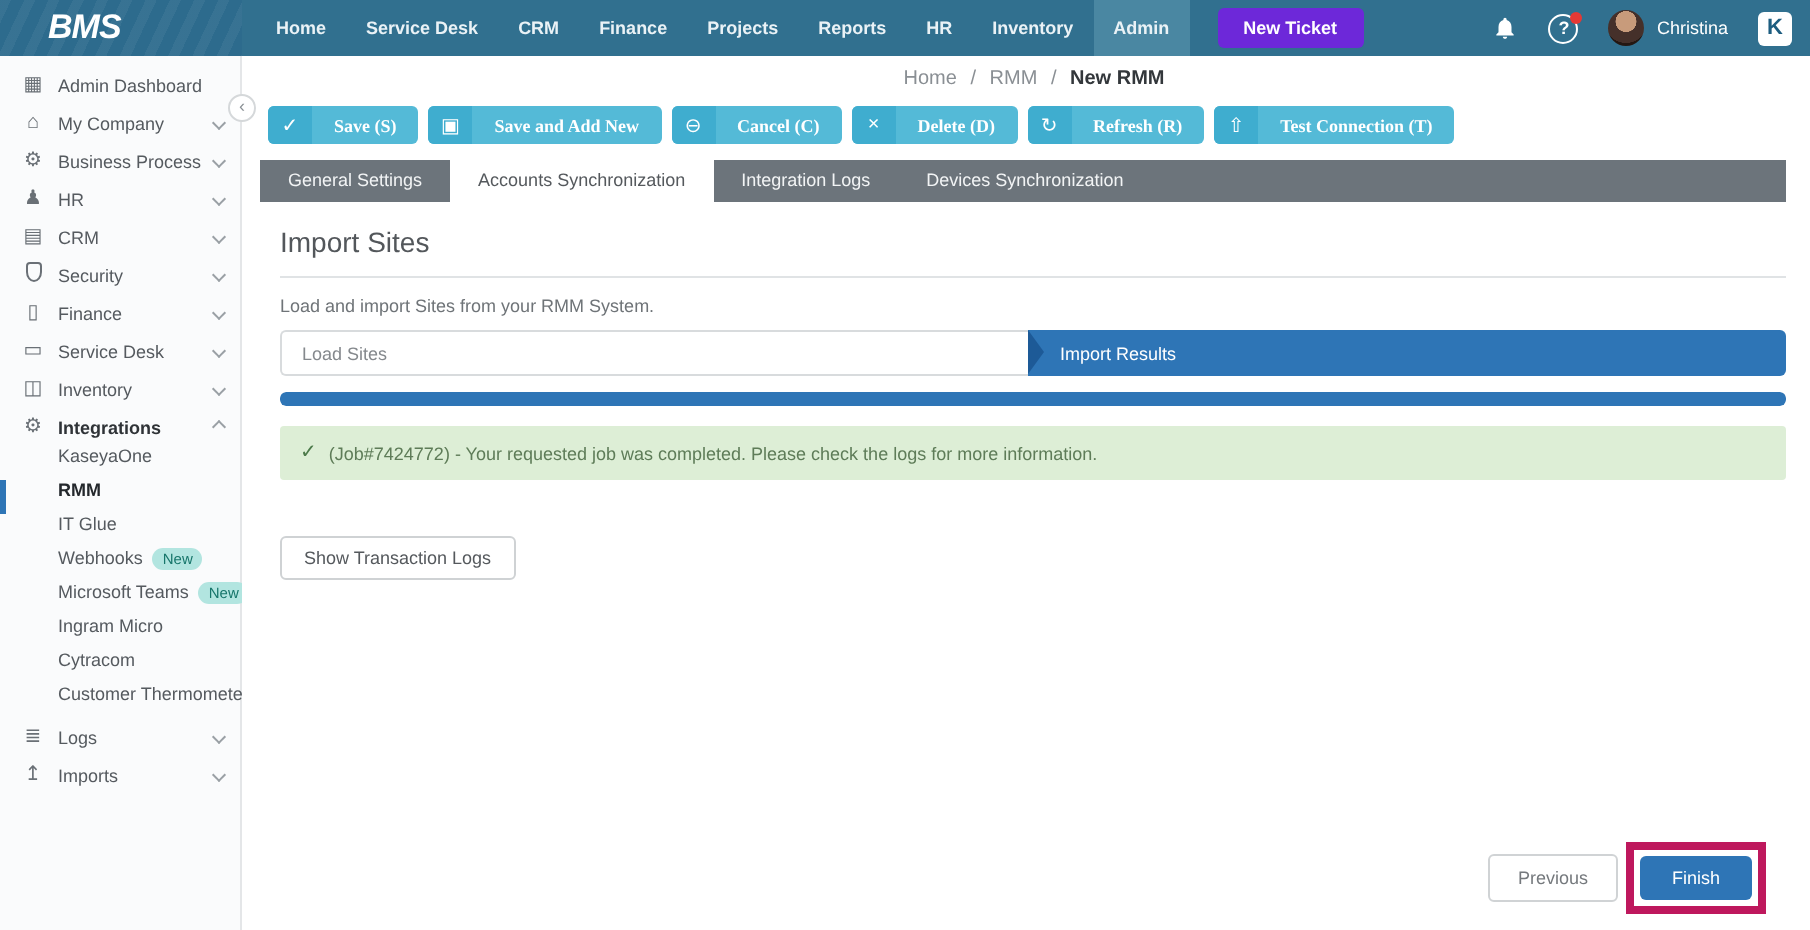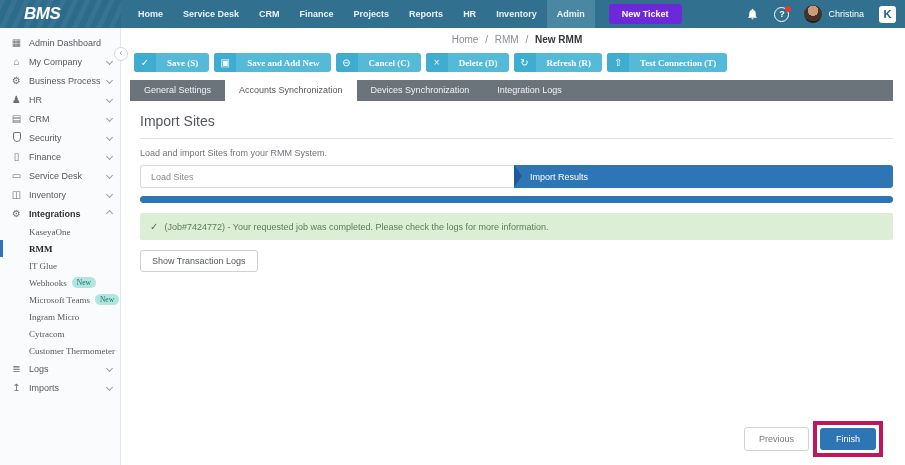--- a/index.html
+++ b/index.html
@@ -35,22 +35,22 @@
   
   .sidebar { position:absolute; top:28px; left:0; bottom:0; width:121px;
     background:#fafbfc; border-right:1px solid #e4e6e8; padding-top:5px; }
   .side-item { display:flex; align-items:center; height:19px; padding:0 8px 0 10px;
     font-size:9px; color:#555a5f; cursor:pointer; white-space:nowrap; }
   .side-item .icon { width:13px; text-align:center; margin-right:6px; color:#6a7076; font-size:10px; flex:0 0 13px; }
   .side-item.bold { font-weight:bold; color:#2f3337; }
   .chev { margin-left:auto; width:5px; height:5px; border-right:1px solid #9aa0a5;
     border-bottom:1px solid #9aa0a5; transform:rotate(45deg); flex:0 0 5px; }
   .chev.up { transform:rotate(-135deg); }
-  .sub-item { display:flex; align-items:center; height:17px; padding-left:29px; font-size:9px;
-    color:#555a5f; cursor:pointer; position:relative; white-space:nowrap;font-family:Liberation Serif, serif; }
+  .sub-item { display:flex; align-items:flex-start; height:17px; padding-left:29px; font-size:9px;
+    color:#555a5f; cursor:pointer; position:relative; white-space:nowrap; }
   .sub-item.active { font-weight:bold; color:#24282c; }
   .sub-item.active::before { content:''; position:absolute; left:0; top:0; width:3px; height:17px; background:#2e75b6; }
   .badge-new { margin-left:5px; background:#b2e5e0; color:#17766b; font-size:7.5px;
     border-radius:7px; padding:1px 5px; }
   .shield { width:8px; height:10px; border:1.2px solid #6a7076; border-radius:2px 2px 50% 50%;
     display:inline-block; }
 
   
   .content { position:absolute; top:28px; left:121px; right:0; bottom:0; background:#fff; }
   .collapse-btn { position:absolute; left:-7px; top:19px; width:14px; height:14px; border-radius:50%;
@@ -87,21 +87,21 @@
     border-top:11.5px solid transparent; border-bottom:11.5px solid transparent;
     border-left:8px solid #1d5a97; }
 
   .progress { margin-top:8px; height:7px; border-radius:3px; background:#e9edf0; overflow:hidden; }
   .progress-fill { height:100%; width:100%; background:#2e75b6; border-radius:3px; }
 
   .alert-success { margin-top:10px; background:#ddeed6; border-radius:2px; padding:8px 10px;
     font-size:9px; color:#5e7c58; display:flex; align-items:center; }
   .alert-success .check { color:#4c7a4a; margin-right:6px; font-size:10px; }
 
-  .show-logs { margin-top:10px; display:inline-block; background:#fff; border:1px solid #cfd2d4;
+  .show-logs { margin-top:28px; display:inline-block; background:#fff; border:1px solid #cfd2d4;
     border-radius:3px; color:#55595d; font-size:9px; padding:5px 11px; cursor:pointer;text-align:right; }
 
   .footer-buttons { position:absolute; right:22px; bottom:8px; display:flex; align-items:center; }
   .btn-prev { background:#fff; border:1px solid #d0d3d5; border-radius:3px; color:#75797d;
     font-size:9px; padding:6px 14px; cursor:pointer; margin-right:4px; }
   .annotation { border:4px solid #be185d; padding:3px; }
   .btn-finish { background:#2e75b6; border:none; border-radius:3px; color:#fff; font-size:9px;
     padding:6px 16px; cursor:pointer; }
 </style>
 </head>
@@ -263,22 +263,22 @@
     </button>
     <button class="tbtn">
       <span class="ticon">⇧</span>
       <span class="tlabel">Test Connection (T)</span>
     </button>
   </div>
 
   <div class="tabbar">
     <span class="tab">General Settings</span>
     <span class="tab active">Accounts Synchronization</span>
+    <span class="tab">Integration Logs</span>
     <span class="tab">Devices Synchronization</span>
-    <span class="tab">Integration Logs</span>
   </div>
 
   <div class="panel">
     <div class="panel-title">Import Sites</div>
     <div class="panel-desc">Load and import Sites from your RMM System.</div>
 
     <div class="wizard">
       <div class="wstep1">Load Sites</div>
       <div class="wstep2">Import Results</div>
     </div>

